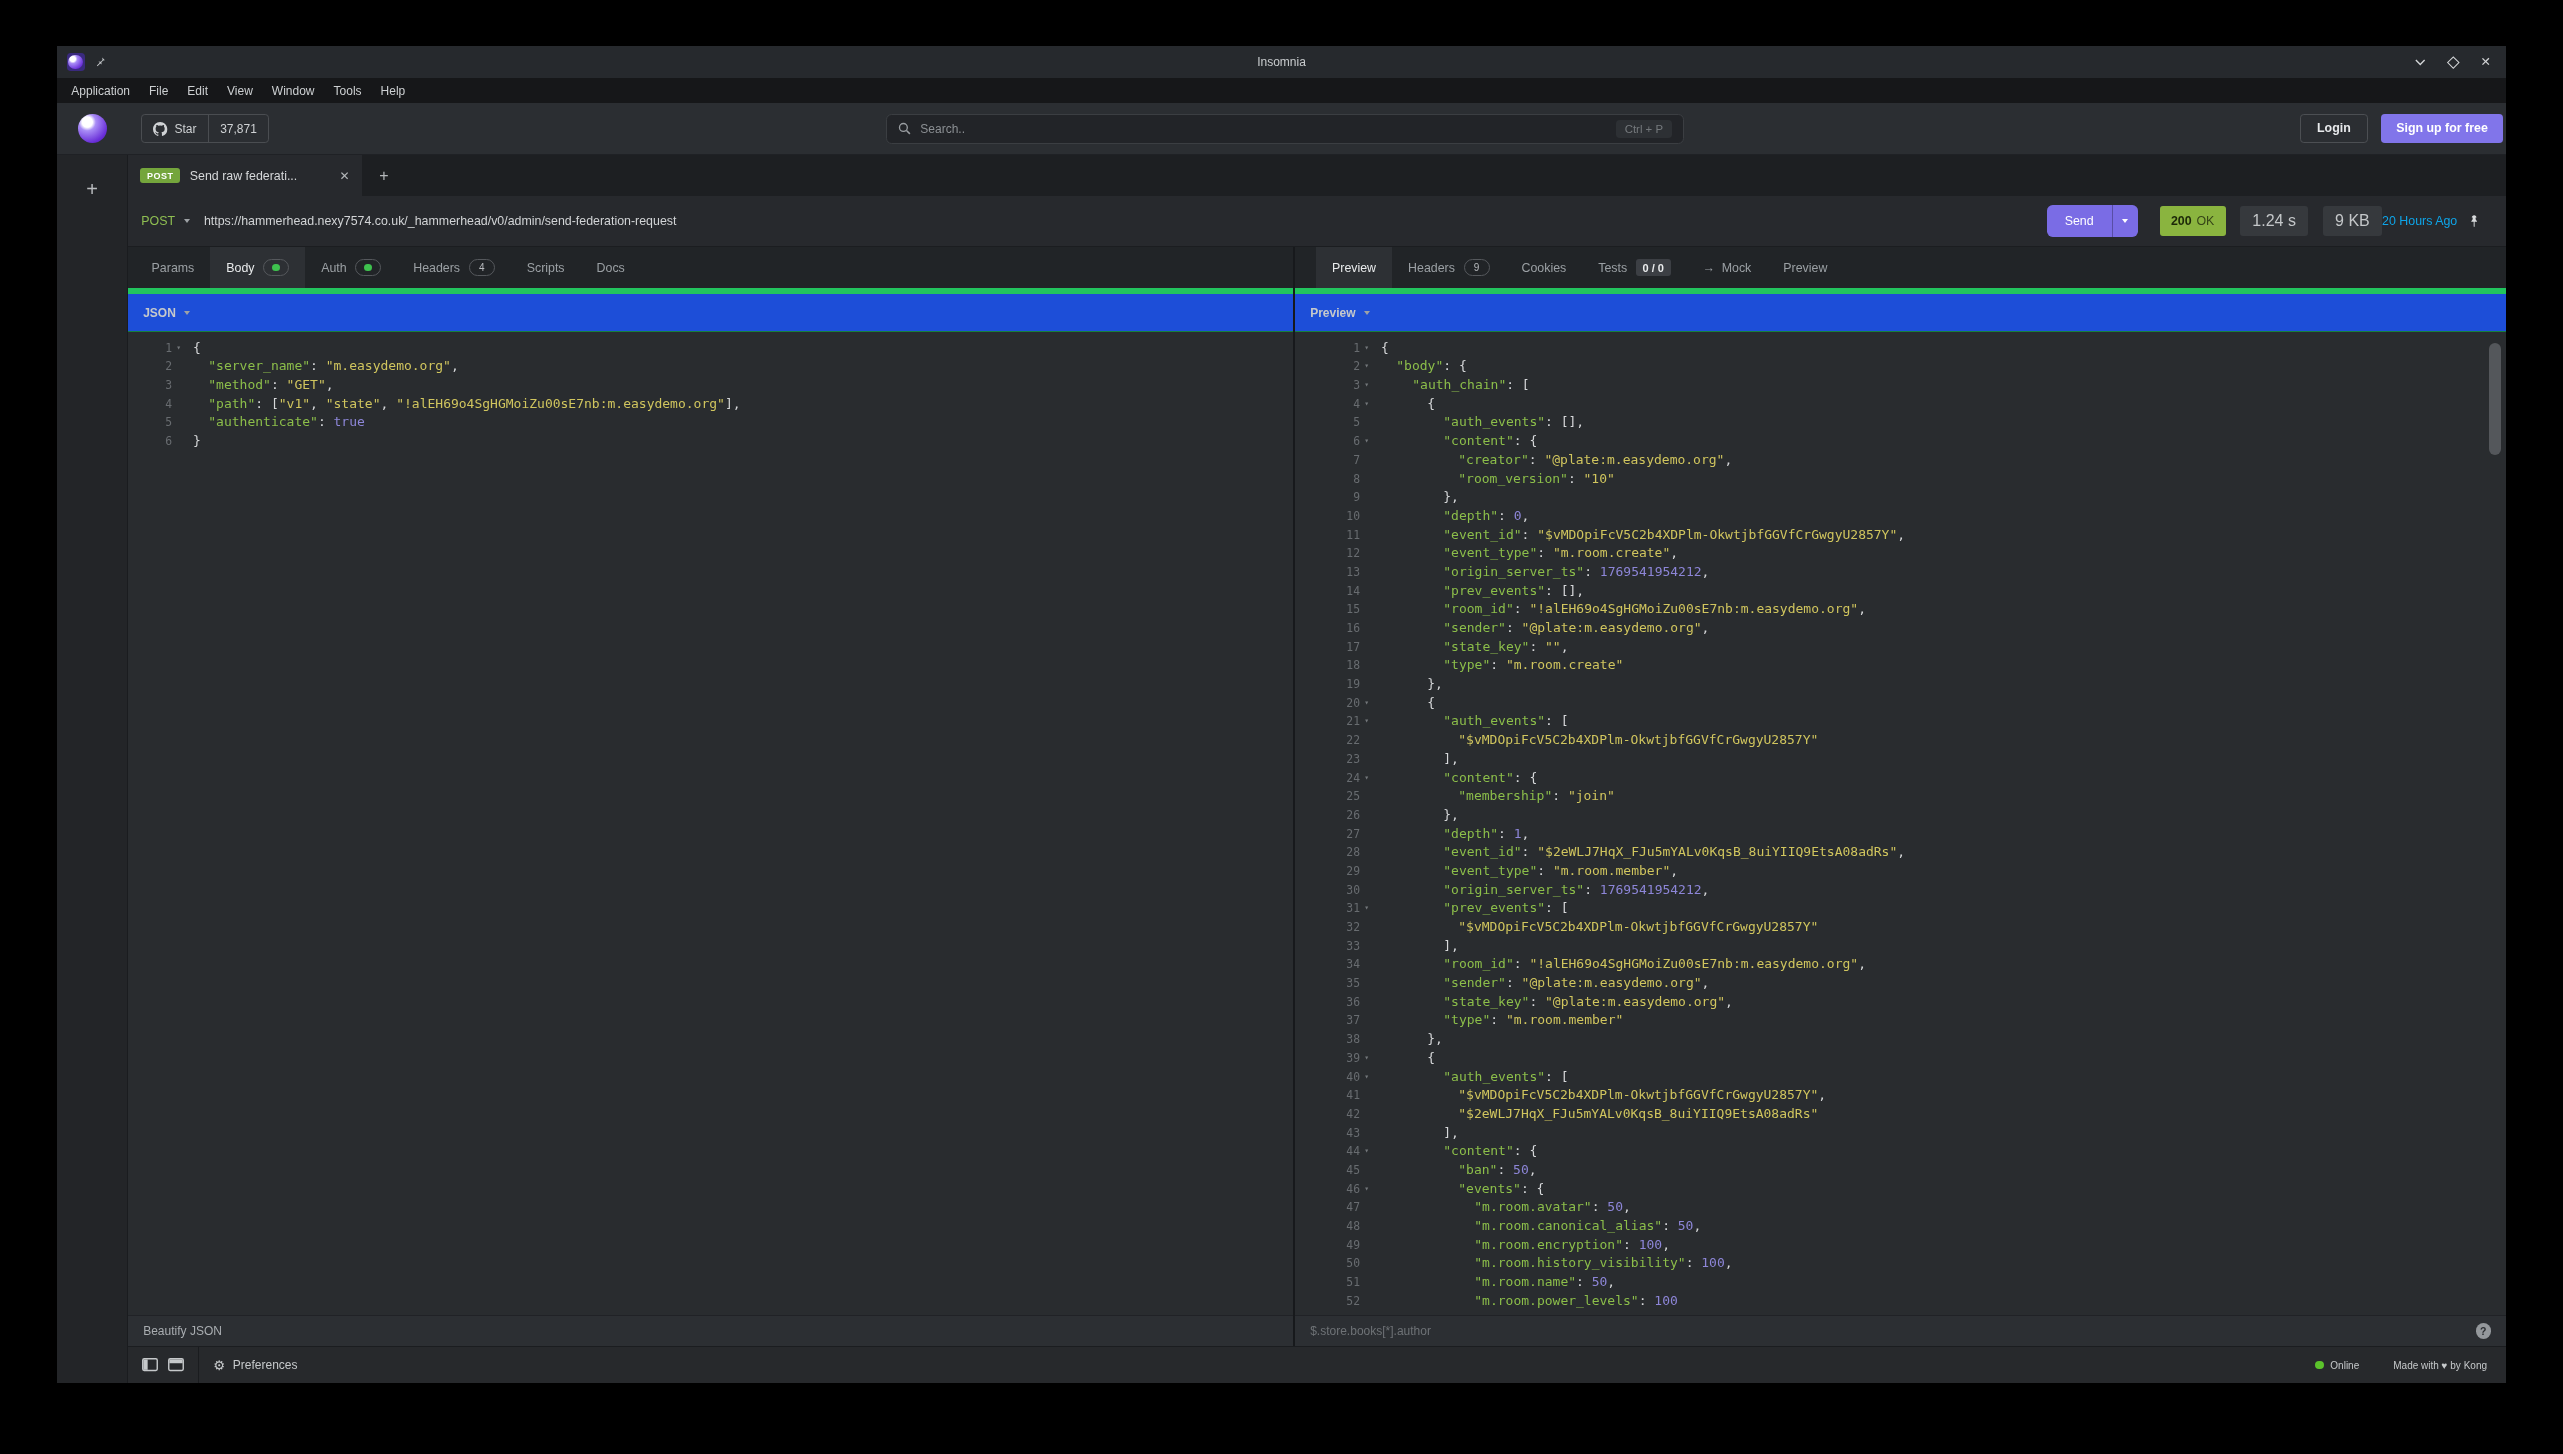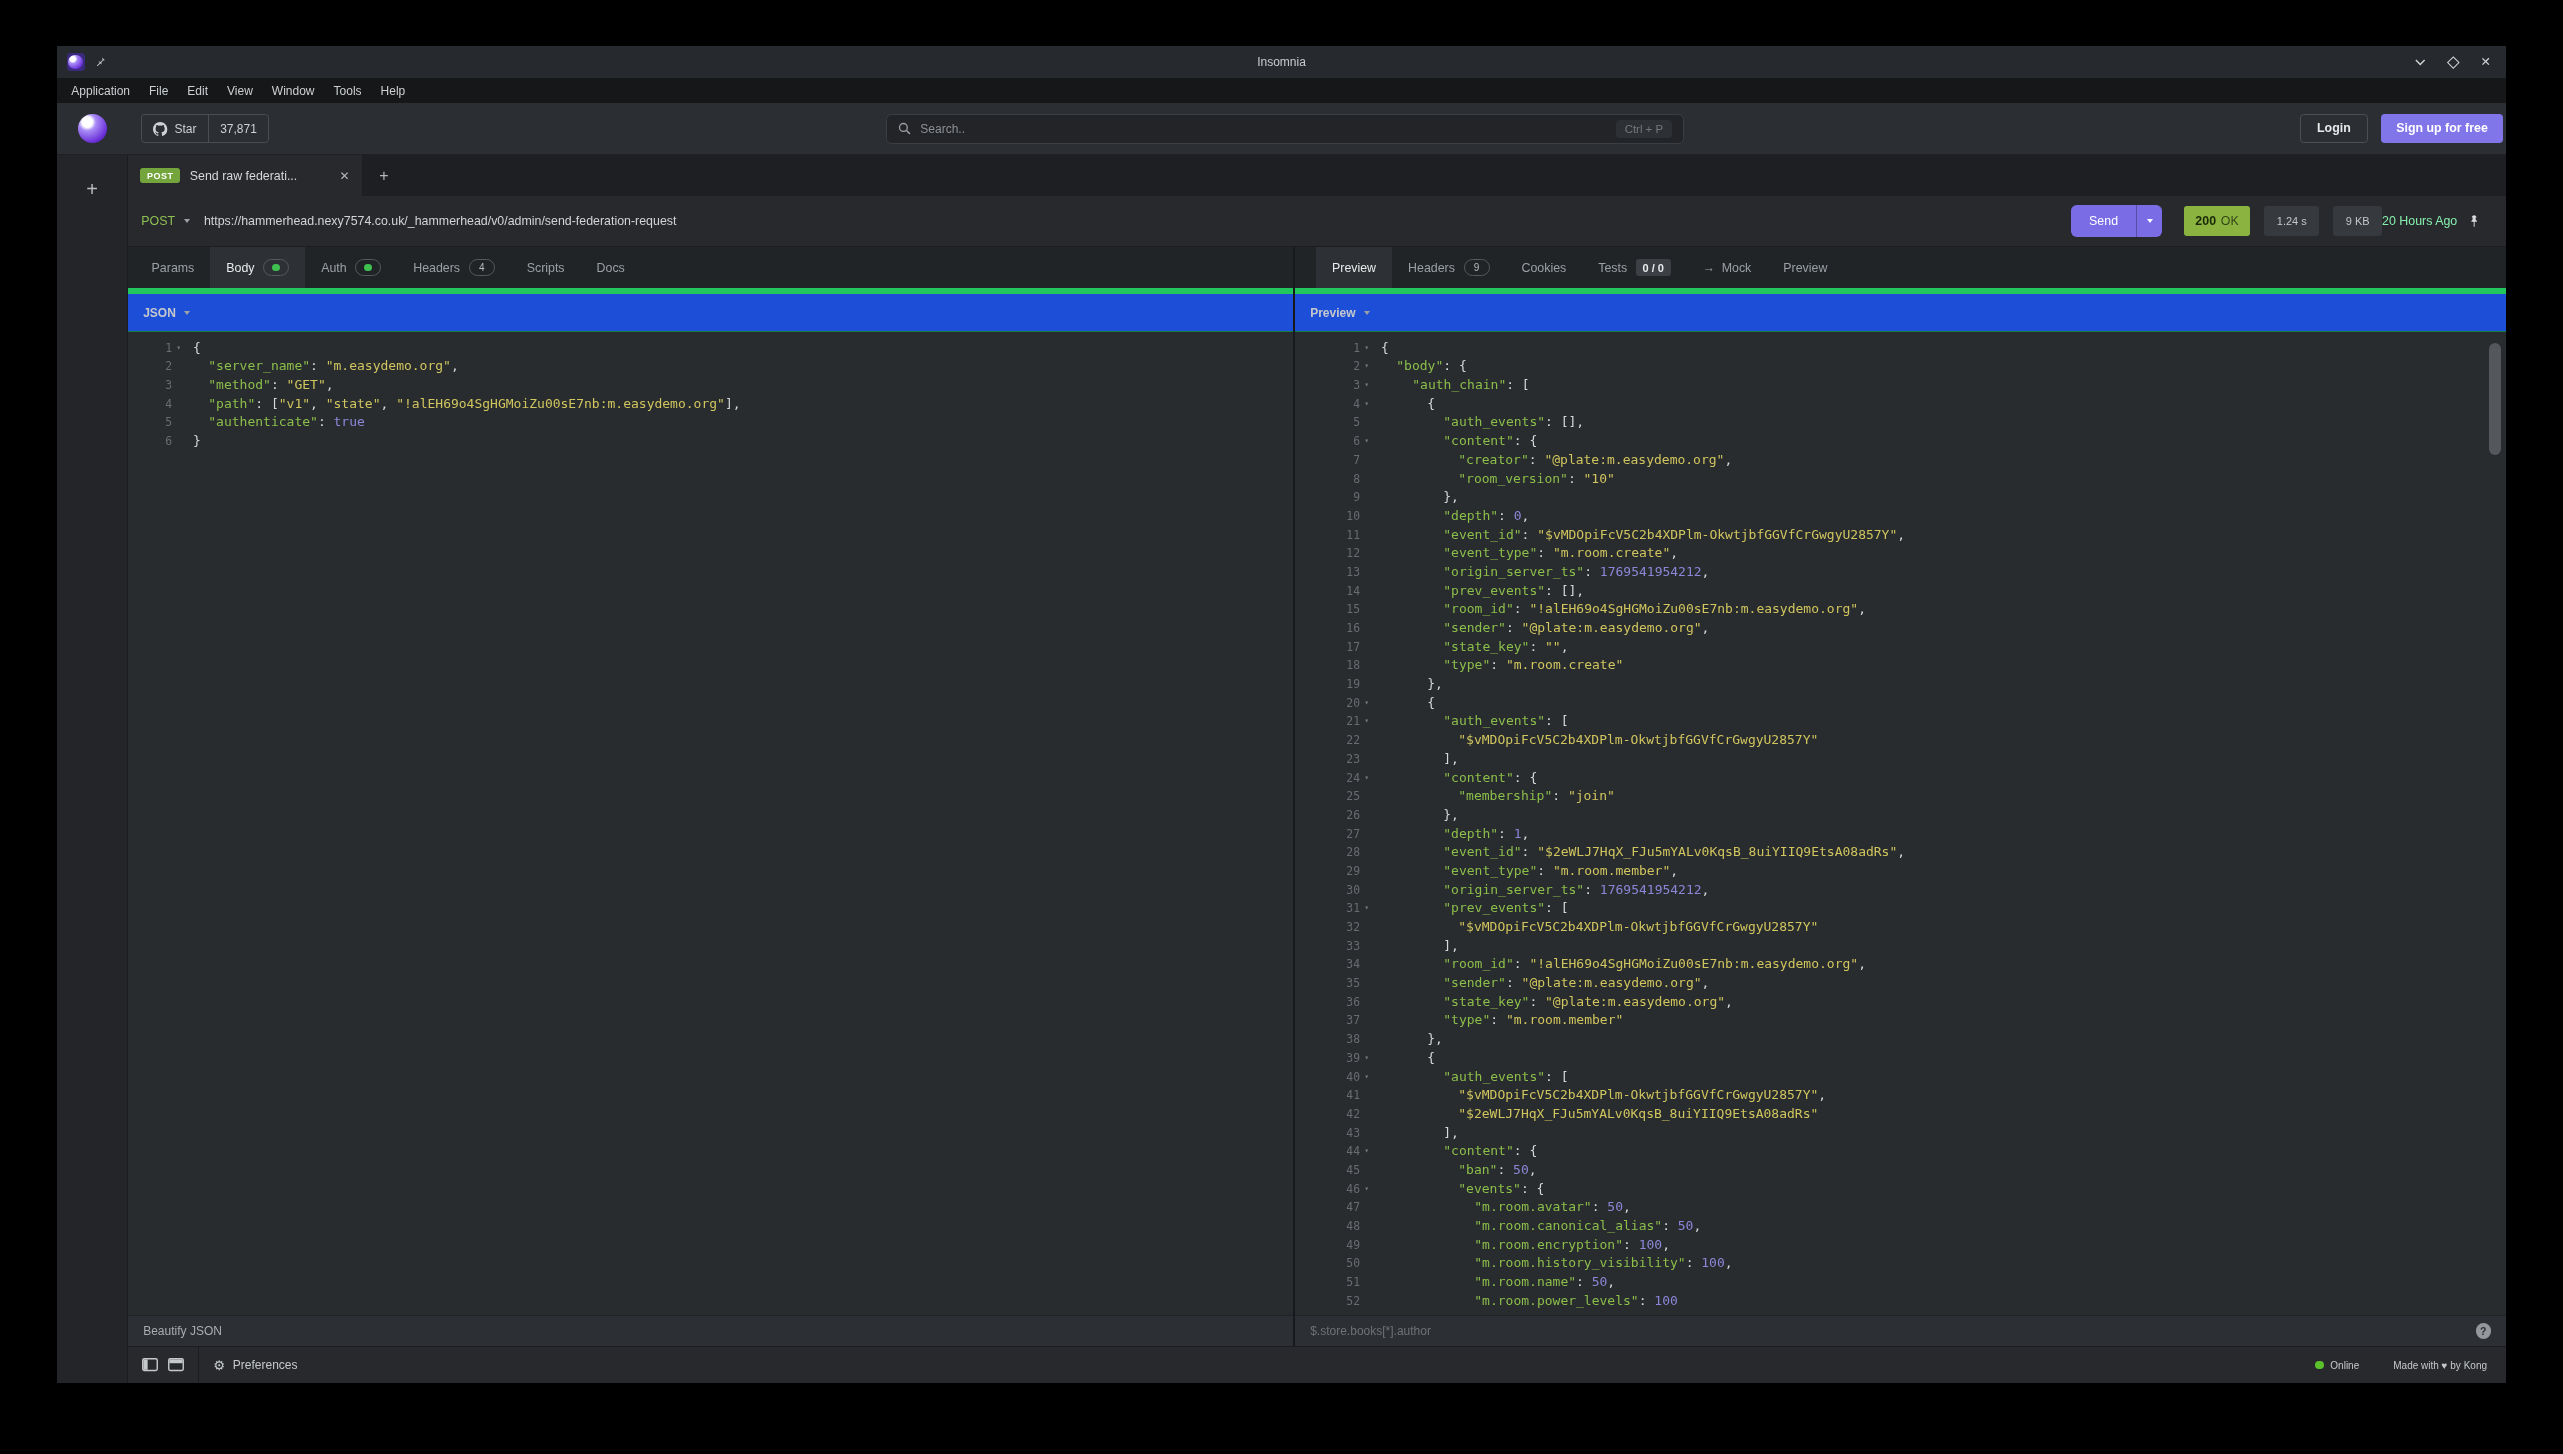--- a/index.html
+++ b/index.html
@@ -74,22 +74,22 @@
   .send-main { background:#7a6ce5; color:#fff; font-size:12.4px; height:32px; line-height:32px; padding:0 18px;
     border-radius:5.7px 0 0 5.7px; }
   .send-arrow { background:#7a6ce5; width:26px; height:32px; border-left:1px solid rgba(0,0,0,.28);
     border-radius:0 5.7px 5.7px 0; display:flex; align-items:center; justify-content:center; }
   .send-arrow .caret { border-top-color:#fff; }
   .status-badge { background:#8ab43f; height:30.5px; display:flex; align-items:center; gap:4.8px; padding:0 11.4px;
     border-radius:2.9px; font-size:12.4px; }
   .status-code { color:#1c2808; font-weight:700; }
   .status-ok { color:#364618; }
   .stat-badge { background:#36393d; height:30.5px; display:flex; align-items:center; padding:0 12.4px;
-    border-radius:2.9px; color:#c4c7c9; font-size:11px; }
-  .url-age { margin-left:auto; display:flex; align-items:center; gap:9.5px; color:#86efac; font-size:12.4px; }
+    border-radius:2.9px; color:#c4c7c9; font-size:16px; }
+  .url-age { margin-left:auto; display:flex; align-items:center; gap:9.5px; color:#0ea5e9; font-size:12.4px; }
   .pin-svg { fill:#d8dadc; width:14.3px; height:14.3px; }
   
   .panes { flex:1; display:flex; min-height:0; }
   .pane { display:flex; flex-direction:column; min-width:0; }
   .pane-left { width:1167px; border-right:2.9px solid #17191c; flex-shrink:0; }
   .pane-right { flex:1; position:relative; }
   .pane-tabs { height:47px; background:#212427; border-bottom:6px solid #22c55e; display:flex; align-items:stretch;
     padding-left:7.6px; flex-shrink:0; }
   .pane-tabs.rp { padding-left:21px; }
   .ptab { display:flex; align-items:center; gap:8.6px; padding:0 16px; font-size:12.4px; color:#9ba0a4; }

